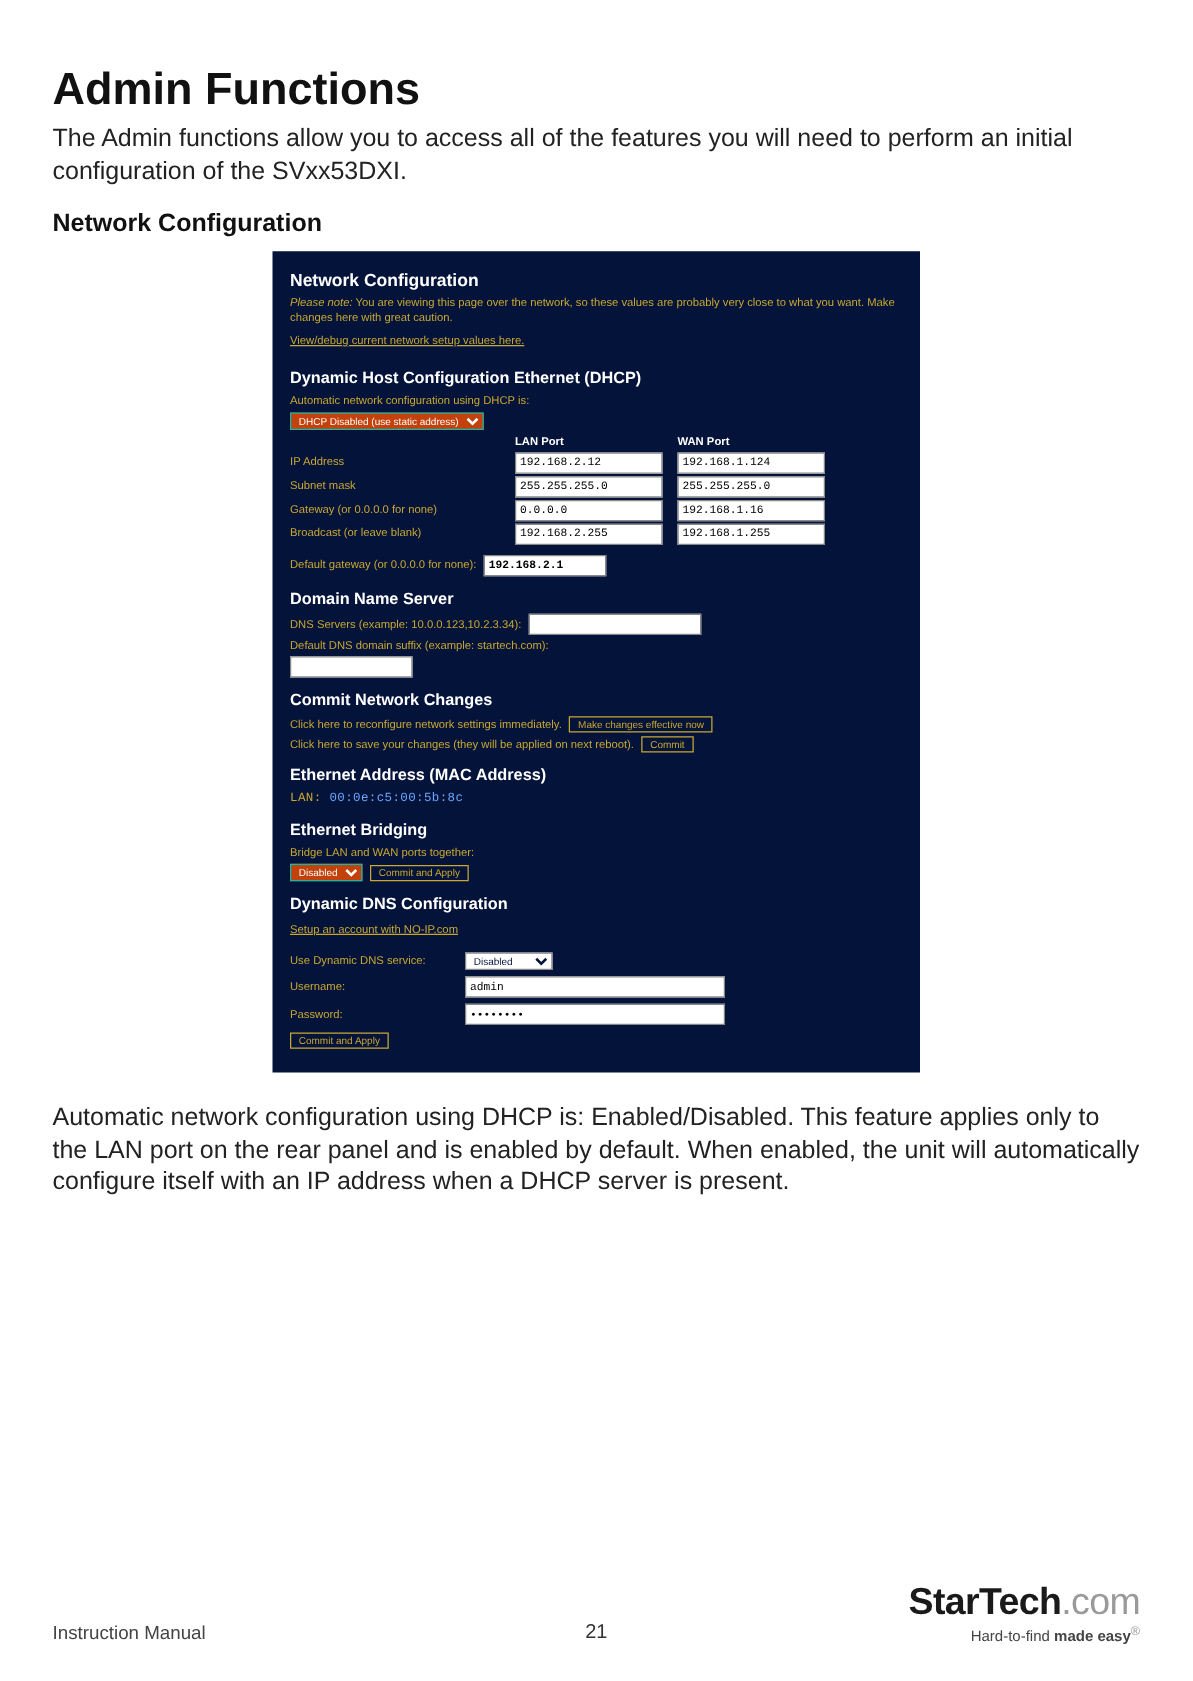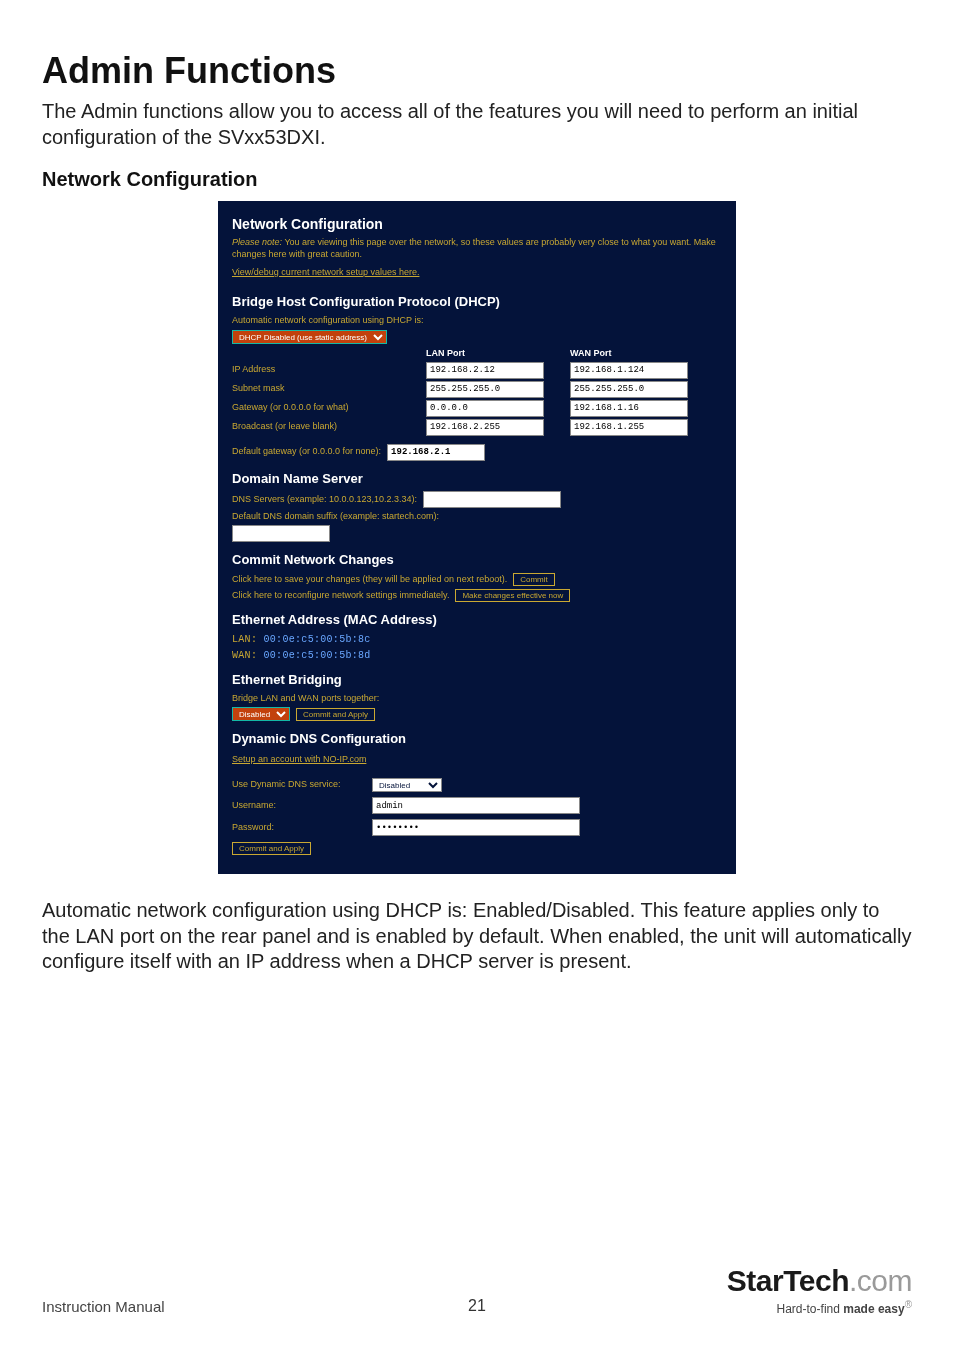--- a/index.html
+++ b/index.html
@@ -105,21 +105,21 @@
     font-family: "Courier New", monospace;
     font-size: 9px;
     background: #fff;
     color: #000;
     border: 1px solid #888;
     padding: 1px 3px;
     height: 13px;
     box-sizing: content-box;
   }
   
-  .iptbl { display: grid; grid-template-columns: 170px 120px 120px; gap: 2px 24px; align-items:center; margin-top:4px;}
+  .iptbl { display: grid; grid-template-columns: 170px 120px 120px; gap: 2px 10px; align-items:center; margin-top:4px;}
   .iptbl .hdr { color:#fff; font-weight:700; font-size:9px; }
   .iptbl .lbl { color:#c9a832; font-size:9px; }
   .iptbl input { width: 110px; }
   
   .mono { font-family:"Courier New",monospace; color:#6aa7ff; font-size:10px; letter-spacing:0.3px; margin:3px 0;}
   .mono .key { color:#c9a832; }
   
   .ddns { display:grid; grid-template-columns:140px auto; row-gap:5px; align-items:center; }
   .ddns .lbl { color:#c9a832; font-size:9px;}
   .ddns input.txt { width:200px; }
@@ -175,21 +175,21 @@
   <h2 class="subhead">Network Configuration</h2>
 
   <div class="shot">
 
     <div class="panel-title">Network Configuration</div>
     <div class="note">
       <span class="em">Please note:</span><span> You are viewing this page over the network, so these values are probably very close to what you want. Make changes here with great caution.</span>
     </div>
     <a class="link">View/debug current network setup values here.</a>
 
-    <div class="sec big">Bridge Host Configuration Protocol (DHCP)</div>
+    <div class="sec big">Dynamic Host Configuration Ethernet (DHCP)</div>
     <div class="ylabel">Automatic network configuration using DHCP is:</div>
     <div class="row">
       <select class="fake">
         <option>DHCP Disabled (use static address)</option>
       </select>
     </div>
 
 
     <div class="iptbl">
       <div class="hdr"></div>
@@ -197,21 +197,21 @@
       <div class="hdr">WAN Port</div>
 
       <div class="lbl">IP Address</div>
       <input class="txt" value="192.168.2.12" style="">
       <input class="txt" value="192.168.1.124" style="">
 
       <div class="lbl">Subnet mask</div>
       <input class="txt" value="255.255.255.0" style="">
       <input class="txt" value="255.255.255.0" style="">
 
-      <div class="lbl">Gateway (or 0.0.0.0 for what)</div>
+      <div class="lbl">Gateway (or 0.0.0.0 for none)</div>
       <input class="txt" value="0.0.0.0" style="">
       <input class="txt" value="192.168.1.16" style="">
 
       <div class="lbl">Broadcast (or leave blank)</div>
       <input class="txt" value="192.168.2.255" style="">
       <input class="txt" value="192.168.1.255" style="">
     </div>
 
     <div class="row" style="margin-top:8px;">
       <span class="ylabel">Default gateway (or 0.0.0.0 for none):</span>
@@ -223,34 +223,31 @@
       <span class="ylabel">DNS Servers (example: 10.0.0.123,10.2.3.34):</span>
       <input class="txt" style="width: 130px;" value="">
     </div>
     <div>
       <div class="ylabel">Default DNS domain suffix (example: startech.com):</div>
       <input class="txt" style="width: 90px; margin-top: 2px;" value="">
     </div>
 
     <div class="sec big">Commit Network Changes</div>
     <div class="row">
+      <span class="ylabel">Click here to reconfigure network settings immediately.</span>
+      <button class="btn">Make changes effective now</button>
+    </div>
+    <div class="row">
       <span class="ylabel">Click here to save your changes (they will be applied on next reboot).</span>
       <button class="btn">Commit</button>
-    </div>
-    <div class="row">
-      <span class="ylabel">Click here to reconfigure network settings immediately.</span>
-      <button class="btn">Make changes effective now</button>
     </div>
 
     <div class="sec big">Ethernet Address (MAC Address)</div>
     <div class="mono">
       <span class="key">LAN:</span><span> 00:0e:c5:00:5b:8c</span>
-    </div>
-    <div class="mono">
-      <span class="key">WAN:</span><span> 00:0e:c5:00:5b:8d</span>
     </div>
 
     <div class="sec big">Ethernet Bridging</div>
     <div class="ylabel">Bridge LAN and WAN ports together:</div>
     <div class="row">
       <select class="fake">
         <option>Disabled</option>
       </select>
       <button class="btn">Commit and Apply</button>
     </div>

